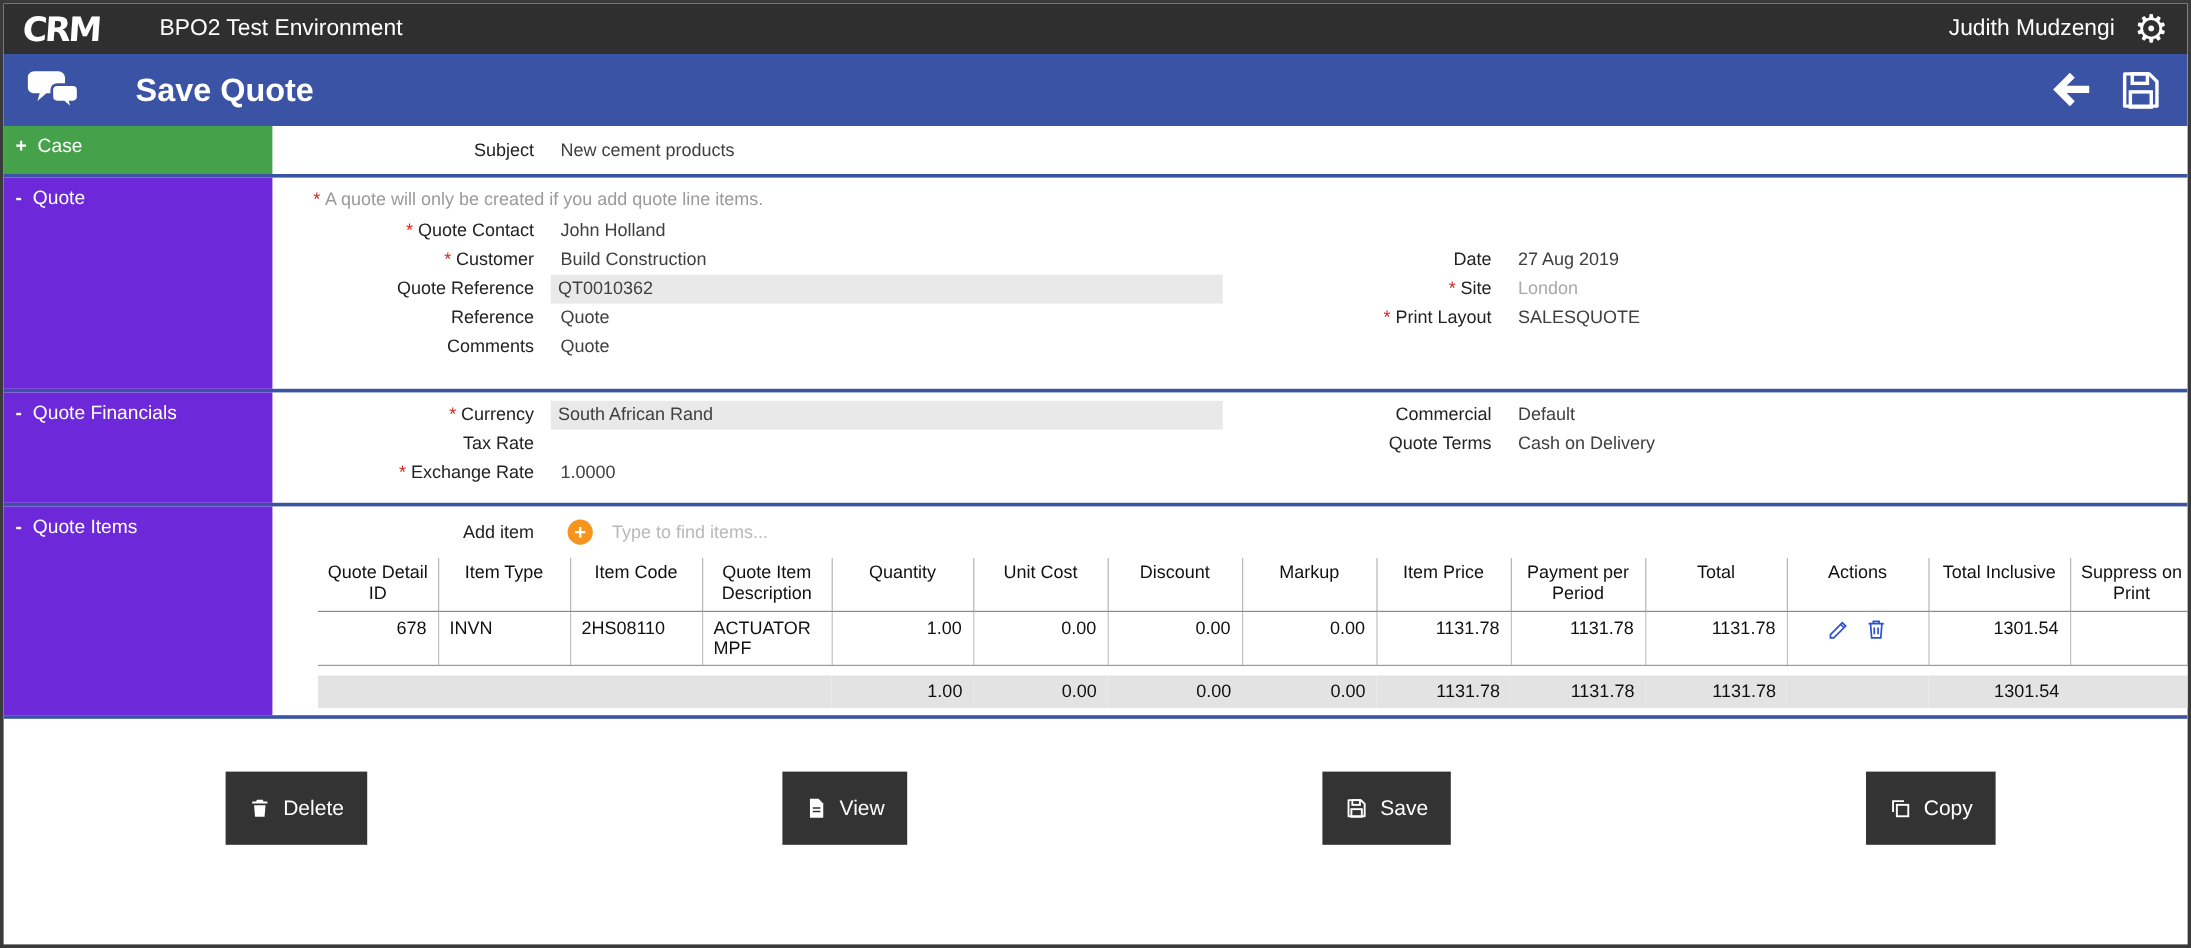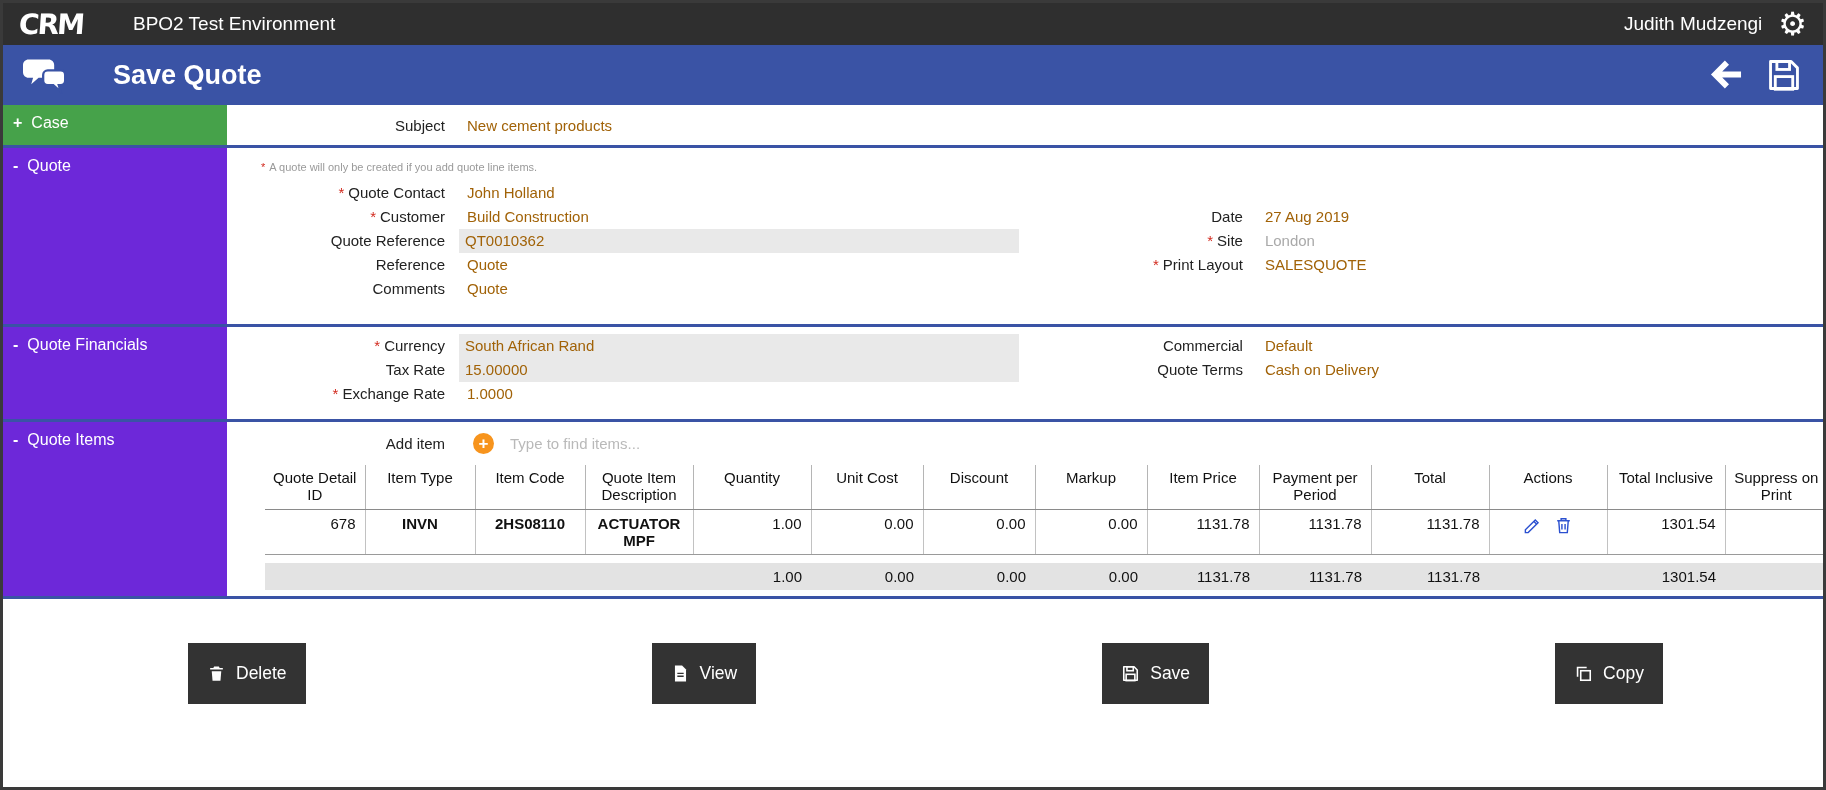--- a/index.html
+++ b/index.html
@@ -23,50 +23,50 @@
   
   .section{display:flex;border-bottom:3px solid #3a53a5;flex:0 0 auto;}
   .side{width:224px;flex:0 0 auto;color:#fff;font-size:16px;padding:9px 8px 0 10px;box-sizing:border-box;cursor:pointer;}
   .side.blue{background:#6d28d9;}
   .side.green{background:#46a24a;}
   .side .toggle{font-weight:bold;margin-right:9px;}
   .main{flex:1;padding:7px 0 6px 0;box-sizing:border-box;}
 
   .frow{display:flex;align-items:flex-start;min-height:24px;line-height:24px;font-size:15px;color:#1a1a1a;}
   .flabel{width:232px;flex:0 0 auto;text-align:right;padding-right:14px;box-sizing:border-box;color:#222;}
-  .fvalue{padding-left:8px;color:#a16207;}
+  .fvalue{padding-left:8px;color:#404040;}
   .req{color:#d22a1e;margin-right:4px;}
   .gray-field{background:#e9e9e9;width:560px;box-sizing:border-box;padding:0 6px;}
   .muted{color:#a9a9a9;}
 
   .sec-case .main{display:flex;align-items:center;min-height:40px;}
   .sec-case{min-height:40px;}
   .sec-quote .main{min-height:176px;}
   .sec-fin .main{min-height:92px;}
 
-  .note{color:#9a9a9a;font-size:11px;line-height:24px;padding-left:34px;margin-bottom:2px;}
+  .note{color:#9a9a9a;font-size:15px;line-height:24px;padding-left:34px;margin-bottom:2px;}
   .cols{display:flex;}
   .col-left{width:52%;}
   .col-right{flex:1;}
   .col-right .flabel{width:200px;}
   .offset-1{padding-top:24px;}
 
   
   .add-row{display:flex;align-items:center;min-height:28px;font-size:15px;}
   .add-plus{width:21px;height:21px;border-radius:50%;background:#f7941d;color:#fff;font-weight:bold;font-size:17px;line-height:21px;text-align:center;margin-left:14px;cursor:pointer;flex:0 0 auto;}
   .find-input{border:none;outline:none;font-size:15px;color:#333;width:430px;margin-left:14px;font-family:inherit;background:transparent;}
   .find-input::placeholder{color:#b9b9b9;}
 
   table.items{border-collapse:collapse;table-layout:fixed;margin:8px 10px 0 38px;width:1552px;font-size:15px;color:#111;}
   table.items th{font-weight:normal;text-align:center;vertical-align:top;padding:4px 4px 6px 4px;border-right:1px solid #b5b5b5;border-bottom:1px solid #8a8a8a;}
   table.items th:last-child{border-right:none;}
   table.items td{padding:5px 9px;border-right:1px solid #c2c2c2;border-bottom:1px solid #9a9a9a;vertical-align:top;}
   table.items td:last-child{border-right:none;}
   td.num,th.num{text-align:right;}
-  td.txt{text-align:center;font-weight:bold;}
+  td.txt{text-align:left;}
   td.actions-cell{text-align:center;border-bottom:1px solid #9a9a9a;}
   .action-ic{display:inline-block;width:19px;height:19px;margin:0 4px;cursor:pointer;vertical-align:middle;}
   .action-ic svg{width:19px;height:19px;display:block;}
   tr.spacer td{border:none;height:8px;padding:0;background:#fff;}
   tr.totals td{border:none;background:#e3e3e3;padding:5px 9px;}
 
   
   .footer{flex:1;display:flex;align-items:center;justify-content:space-between;padding:0 160px 40px 185px;}
   .btn{background:#333;color:#fff;border:none;font-size:17.5px;display:flex;align-items:center;gap:10px;padding:20px 19px;font-family:inherit;cursor:pointer;}
   .btn svg{width:19px;height:19px;display:block;}
@@ -174,21 +174,20 @@
     </div>
     <div class="main">
       <div class="cols">
         <div class="col-left">
           <div class="frow">
             <div class="flabel"><span class="req">*</span><span>Currency</span></div>
             <div class="fvalue gray-field">South African Rand</div>
           </div>
           <div class="frow">
             <div class="flabel"><span>Tax Rate</span></div>
-            <div class="fvalue gray-field">15.00000</div>
           </div>
           <div class="frow">
             <div class="flabel"><span class="req">*</span><span>Exchange Rate</span></div>
             <div class="fvalue">1.0000</div>
           </div>
         </div>
         <div class="col-right">
           <div class="frow">
             <div class="flabel"><span>Commercial</span></div>
             <div class="fvalue">Default</div>

